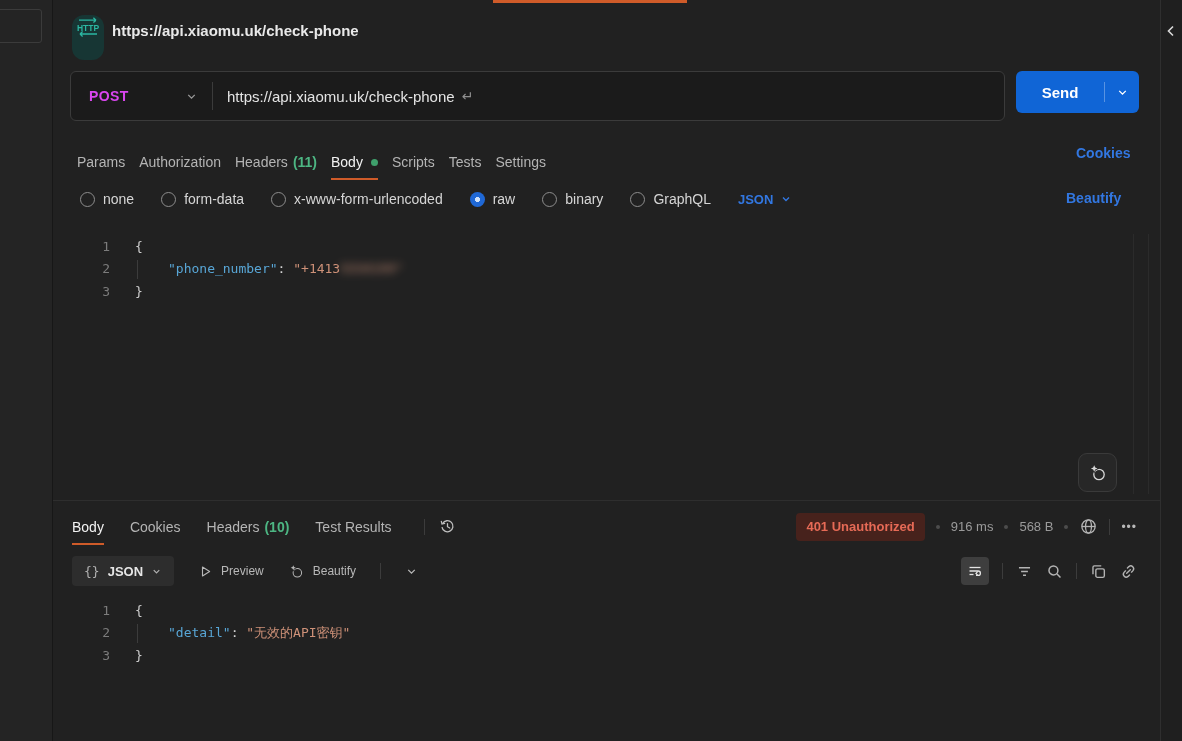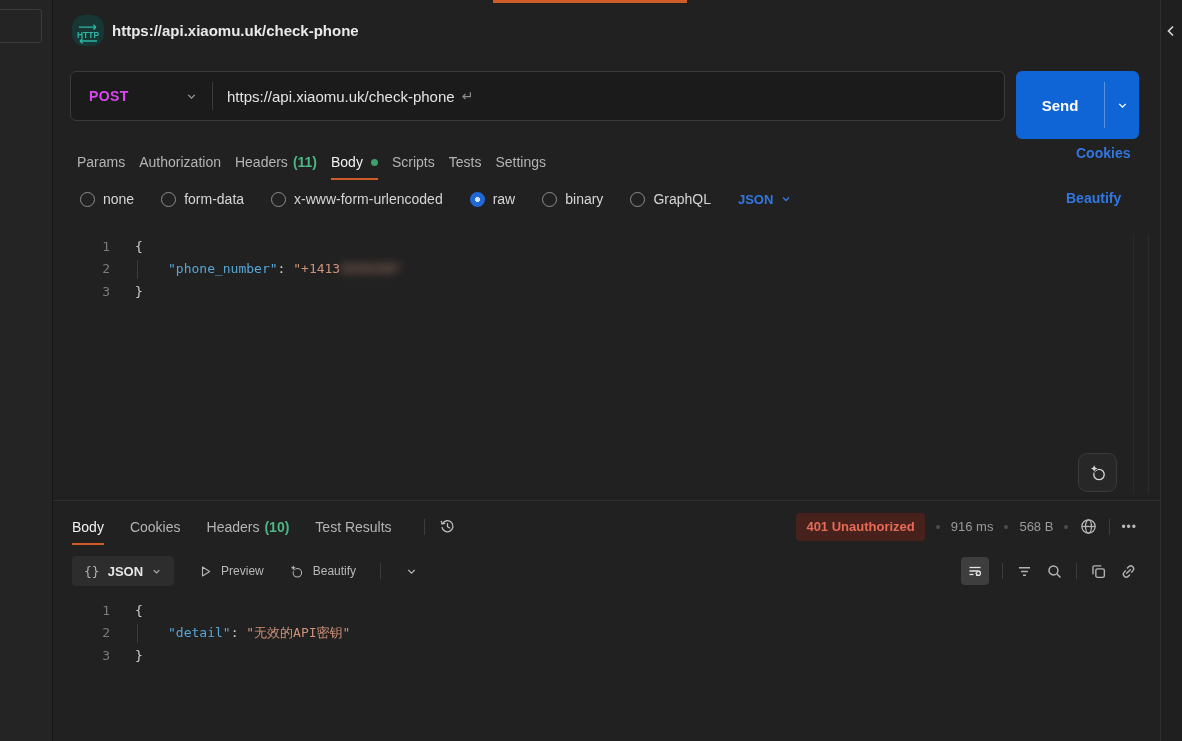--- a/index.html
+++ b/index.html
@@ -10,40 +10,40 @@
   
   .top-accent { position:absolute; left:493px; top:0; width:194px; height:3px; background:#cf5b29; }
 
   
   .left-rail { position:absolute; left:0; top:0; width:53px; height:741px; background:#242424; border-right:1px solid #171717; }
   .rail-box  { position:absolute; left:-7px; top:9px; width:49px; height:34px; border:1px solid #3b3b3b; border-radius:3px; }
   .right-rail{ position:absolute; left:1160px; top:0; width:22px; height:741px; background:#1f1f1f; border-left:1px solid #2f2f2f; }
   .rail-arrow{ position:absolute; left:5px; top:25px; color:#d9d9d9; }
 
   
-  .http-badge { position:absolute; left:72px; top:15px; width:32px; height:31px; border-radius:12px; background:#173634;
-                display:flex; align-items:flex-end; justify-content:center; }
+  .http-badge { position:absolute; left:72px; top:15px; width:32px; height:45px; border-radius:12px; background:#173634;
+                display:flex; align-items:flex-start; justify-content:center; }
   .page-title { position:absolute; left:112px; top:22px; font-size:15px; font-weight:700; color:#e9e9e9; }
   .save-btn { position:absolute; left:1017px; top:13px; height:36px; display:flex; align-items:stretch;
               background:#2d2d2d; border-radius:6px; color:#d9d9d9; font-size:14px; }
   .save-main { display:flex; align-items:center; gap:9px; padding:0 13px; cursor:pointer; }
   .save-sep  { width:1px; background:#474747; margin:6px 0; }
   .save-caret{ display:flex; align-items:center; justify-content:center; width:28px; cursor:pointer; }
 
   
   .url-row { position:absolute; left:70px; top:71px; width:935px; height:50px; background:#1b1b1b;
              border:1px solid #3b3b3b; border-radius:6px; }
   .method { position:absolute; left:18px; top:0; height:48px; display:flex; align-items:center; gap:56px;
             font-size:14px; font-weight:700; letter-spacing:.4px; color:#d946ef; cursor:pointer; }
   .method .chev { color:#9a9a9a; display:flex; }
   .url-divider { position:absolute; left:141px; top:10px; height:28px; width:1px; background:#3b3b3b; }
   .url-text { position:absolute; left:156px; top:0; height:48px; display:flex; align-items:center;
               font-size:15px; color:#e4e4e4; cursor:text; }
   .url-suffix { color:#8f8f8f; margin-left:7px; font-size:14px; }
-  .send-btn { position:absolute; left:1016px; top:71px; width:123px; height:68px; background:#1065d6;
+  .send-btn { position:absolute; left:1016px; top:71px; width:123px; height:42px; background:#1065d6;
               border-radius:6px; display:flex; color:#fff; }
   .send-main { width:88px; display:flex; align-items:center; justify-content:center;
                font-size:15px; font-weight:700; cursor:pointer; }
   .send-sep { width:1px; background:rgba(255,255,255,.30); margin:11px 0; }
   .send-caret{ flex:1; display:flex; align-items:center; justify-content:center; cursor:pointer; }
 
   
   .req-tabs { position:absolute; left:77px; top:144px; height:36px; display:flex; gap:14px; align-items:center; }
   .tab { position:relative; height:36px; display:flex; align-items:center; font-size:14px; color:#b4b4b4; cursor:pointer; white-space:nowrap; }
   .tab .count { color:#4db683; margin-left:5px;font-weight:bold; }

